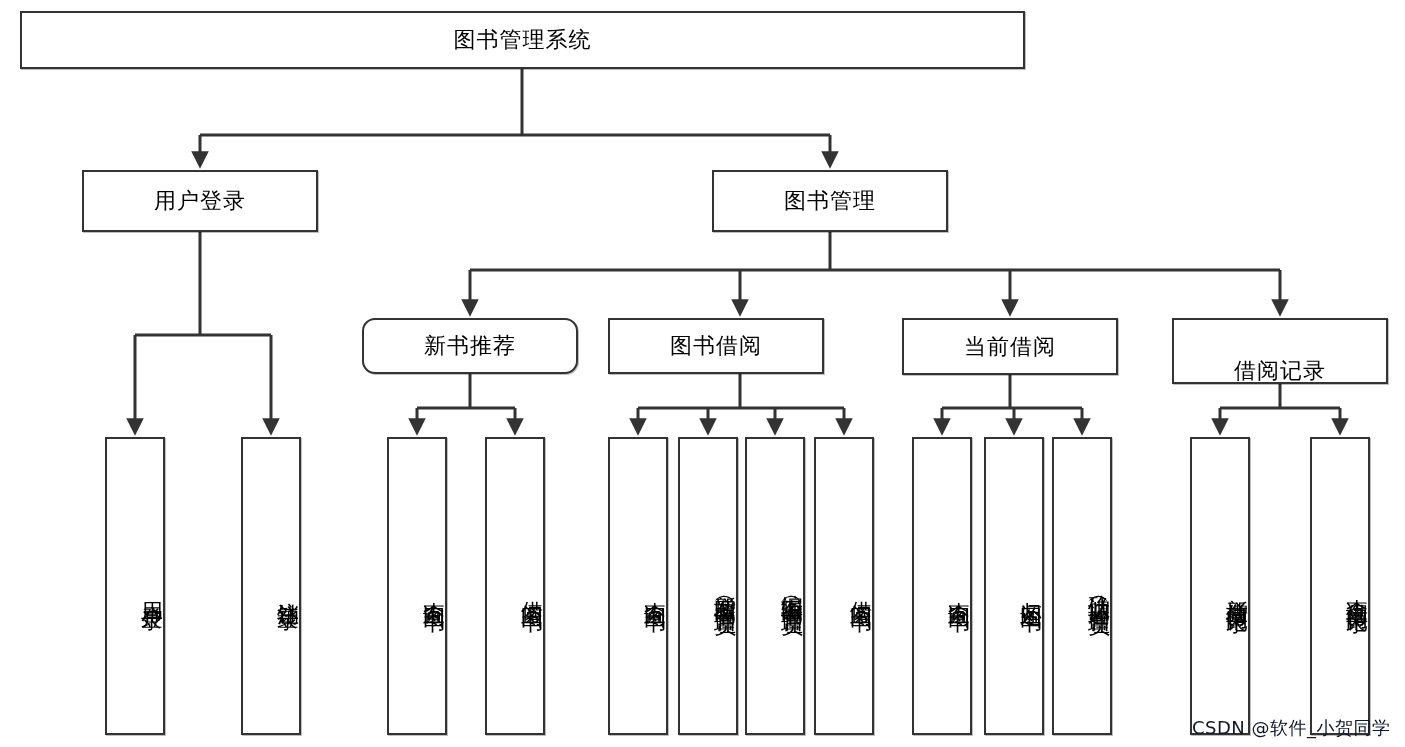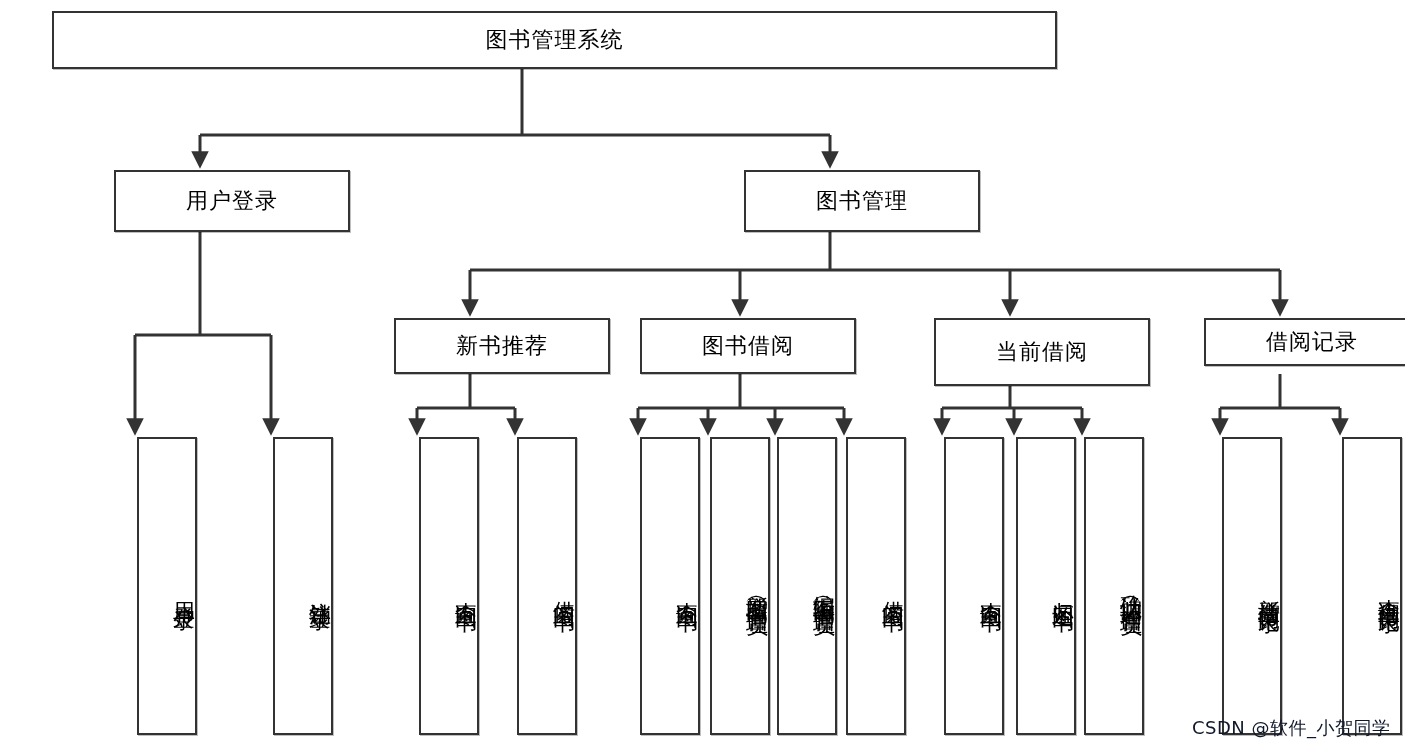--- a/index.html
+++ b/index.html
@@ -30,21 +30,20 @@
     position: absolute;
     box-sizing: border-box;
     border: 2px solid #333333;
     background: #ffffff;
     display: flex;
     align-items: center;
     justify-content: center;
     color: #000000;
     line-height: 1.0;
     box-shadow: 1px 1px 0 rgba(0,0,0,0.25);
-    margin-left: 32px;
   }
   .node.horiz {
     font-size: 22px;
     letter-spacing: 1px;
   }
   .node.vert {
     writing-mode: vertical-rl;
     text-orientation: upright;
     font-size: 22px;
     letter-spacing: 3px;
@@ -126,30 +125,30 @@
     <span>图书管理系统</span>
   </div>
 
   <div class="node horiz" style="left:82px; top:170px; width:236px; height:62px;">
     <span>用户登录</span>
   </div>
   <div class="node horiz" style="left:712px; top:170px; width:236px; height:62px;">
     <span>图书管理</span>
   </div>
 
-  <div class="node horiz" style="left:362px; top:318px; width:216px; height:56px;">
+  <div class="node horiz" style="left:362px; top:318px; width:216px; height:56px;border-radius:13px;">
     <span>新书推荐</span>
   </div>
   <div class="node horiz" style="left:608px; top:318px; width:216px; height:56px;">
     <span>图书借阅</span>
   </div>
-  <div class="node horiz" style="left:902px; top:318px; width:216px; height:68px;">
+  <div class="node horiz" style="left:902px; top:318px; width:216px; height:57px;">
     <span>当前借阅</span>
   </div>
-  <div class="node horiz" style="left:1172px; top:318px; width:216px; height:48px;">
+  <div class="node horiz" style="left:1172px; top:318px; width:216px; height:66px;align-items:flex-end;">
     <span>借阅记录</span>
   </div>
 
   <div class="node vert" style="left:105px; top:437px; width:60px; height:298px;">
     <span class="vtext">用户登录</span>
   </div>
   <div class="node vert" style="left:241px; top:437px; width:60px; height:298px;">
     <span class="vtext">注销登录</span>
   </div>
 

